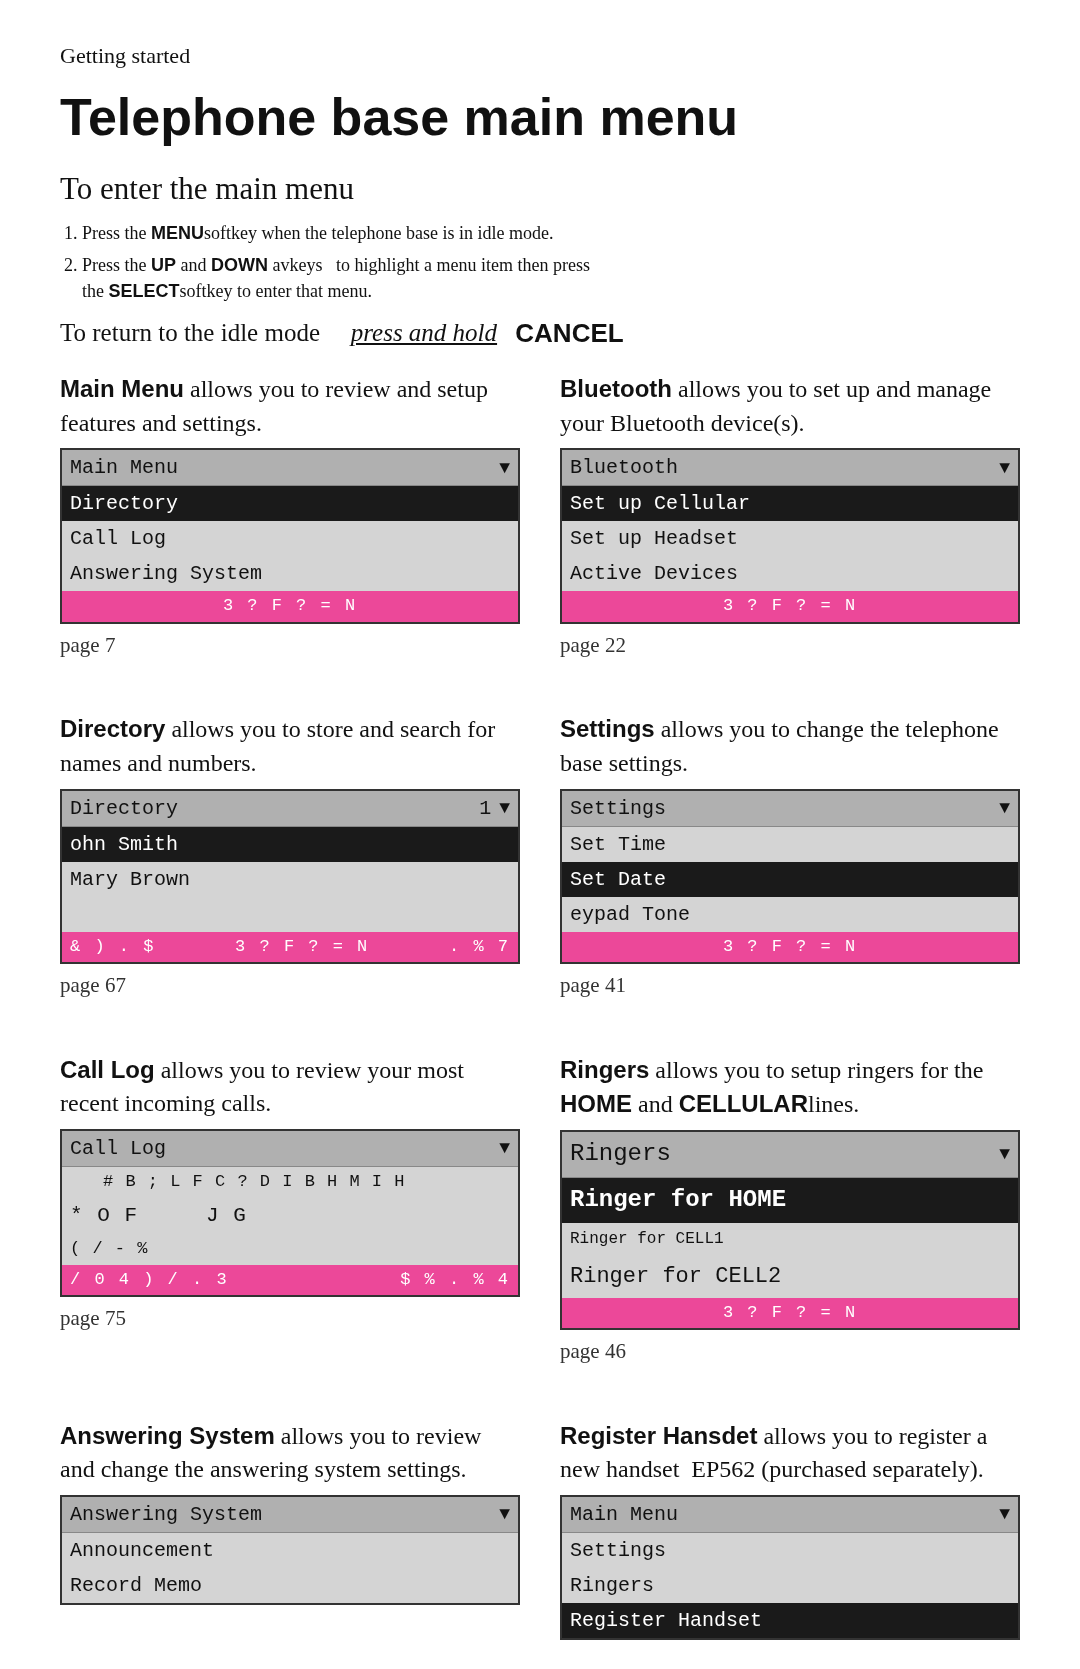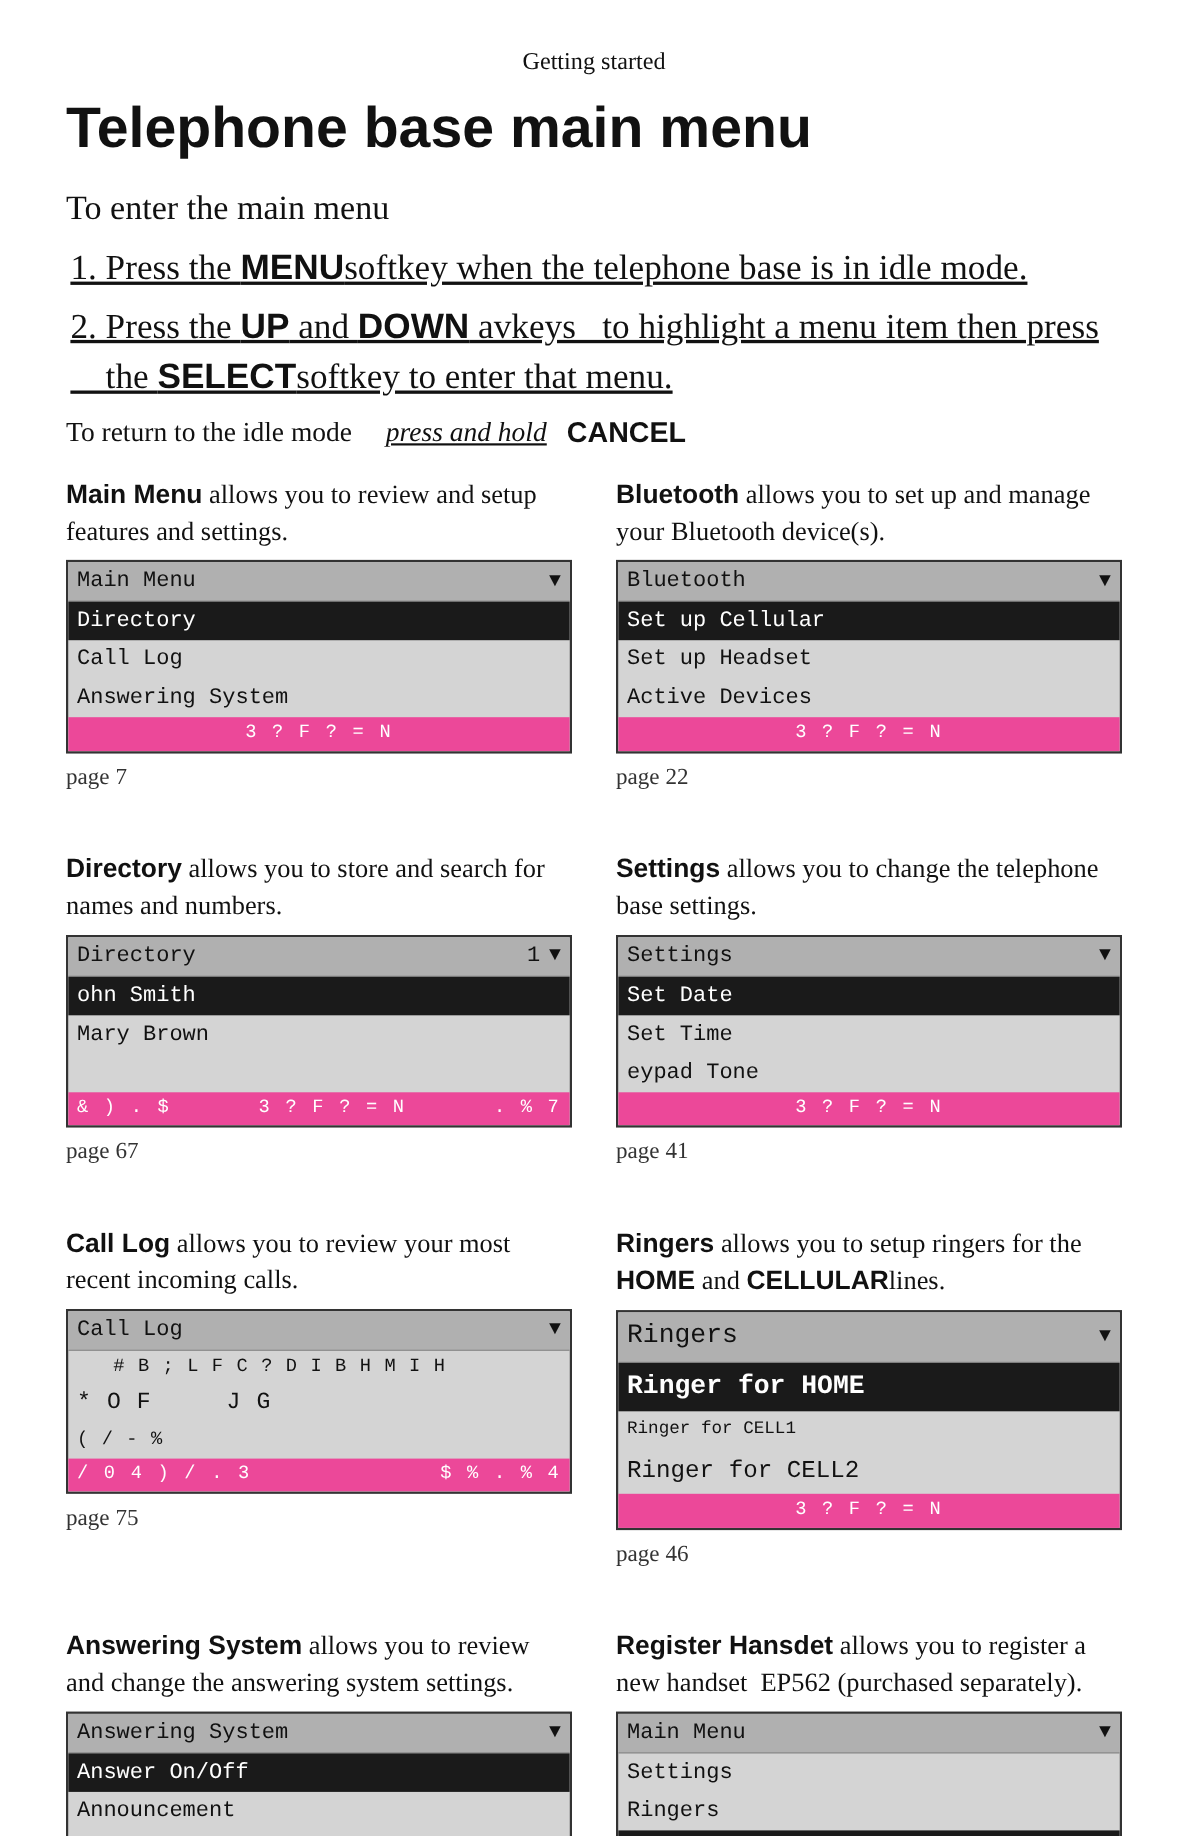--- a/index.html
+++ b/index.html
@@ -9,37 +9,35 @@
       color: #111;
       width: 1080px;
       min-height: 1669px;
       padding: 40px 60px;
       font-size: 26px;
       line-height: 1.45;
     }
     .getting-started {
       font-size: 22px;
       margin-bottom: 8px;
-      text-align: center;
     }
     h1 {
       font-size: 52px;
       font-weight: bold;
       font-family: Arial, sans-serif;
       margin-bottom: 12px;
     }
     .intro-text {
       font-size: 31px;
       margin-bottom: 8px;
     }
     .step {
-      font-size: 32px;
+      font-size: 18px;
       margin-bottom: 6px;
       margin-left: 4px;
-      text-decoration: underline;
     }
     .step b {
       font-family: Arial, sans-serif;
       font-weight: bold;
     }
     .return-line {
       font-size: 25px;
       margin-bottom: 20px;
       display: flex;
       align-items: center;
@@ -202,22 +200,22 @@
     <div class="page-ref">page 67</div>
   </div>
 
   <div class="section">
     <div class="section-desc"><b>Settings</b> allows you to change the telephone base settings.</div>
     <div class="phone-screen">
       <div class="screen-row header-row">
         <span>Settings</span>
         <span class="arrow-right">▼</span>
       </div>
+      <div class="screen-row">Set Time</div>
       <div class="screen-row highlighted">Set Date</div>
-      <div class="screen-row">Set Time</div>
       <div class="screen-row">eypad Tone</div>
       <div class="screen-row status-bar">3 ? F ? = N</div>
     </div>
     <div class="page-ref">page 41</div>
   </div>
 
   <div class="section">
     <div class="section-desc"><b>Call Log</b> allows you to review your most recent incoming calls.</div>
     <div class="phone-screen">
       <div class="screen-row header-row">
@@ -250,21 +248,20 @@
     <div class="page-ref">page 46</div>
   </div>
 
   <div class="section">
     <div class="section-desc"><b>Answering System</b> allows you to review and change the answering system settings.</div>
     <div class="phone-screen">
       <div class="screen-row header-row">
         <span>Answering System</span>
         <span class="arrow-right">▼</span>
       </div>
-      <div class="screen-row highlighted">Answer On/Off</div>
       <div class="screen-row">Announcement</div>
       <div class="screen-row">Record Memo</div>
 
     </div>
 
   </div>
 
   <div class="section">
     <div class="section-desc"><b>Register Hansdet</b> allows you to register a new handset &nbsp;EP562 (purchased separately).</div>
     <div class="phone-screen">

